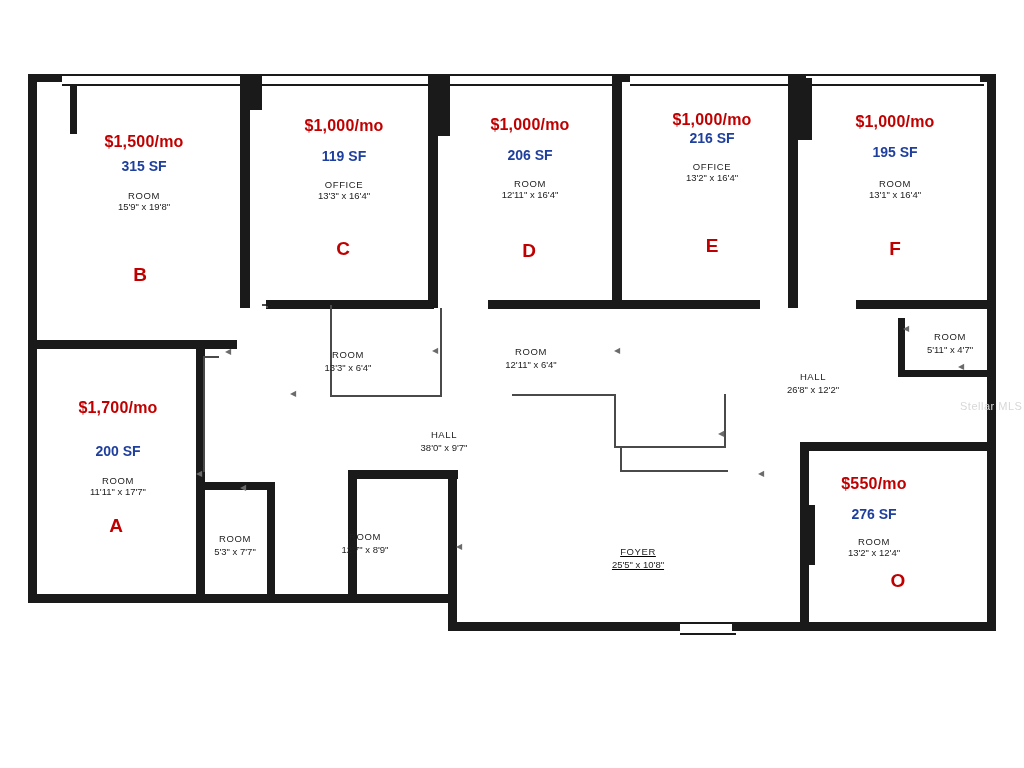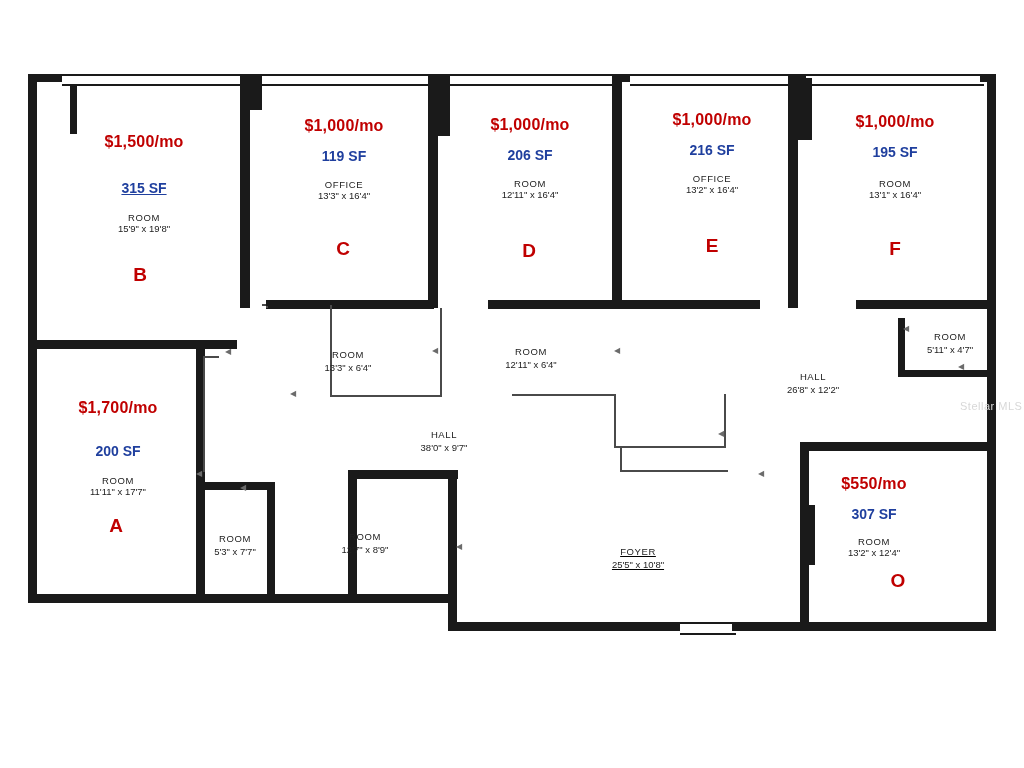--- a/index.html
+++ b/index.html
@@ -168,21 +168,21 @@
   <div class="wall" style="left:348px; top:470px; width:110px; height:9px;"></div>
   <div class="wall" style="left:348px; top:470px; width:9px; height:126px;"></div>
   <div class="wall" style="left:448px; top:470px; width:9px; height:158px;"></div>
 
   <div class="wall" style="left:800px; top:442px; width:9px; height:186px;"></div>
   <div class="wall" style="left:800px; top:442px; width:192px; height:9px;"></div>
   <div class="wall" style="left:806px; top:505px; width:9px; height:60px;"></div>
 
   <div class="label" style="left:144px; top:132px;">
     <div class="price">$1,500/mo</div>
-    <div class="sf" style="margin-top:28px;text-decoration:underline;">315 SF</div>
+    <div class="sf" style="margin-top:6px;">315 SF</div>
     <div class="rtype" style="margin-top:14px;">ROOM</div>
     <div class="rdim">15'9" x 19'8"</div>
   </div>
   <div class="unit" style="left:140px; top:264px;">B</div>
 
   <div class="label" style="left:344px; top:116px;">
     <div class="price">$1,000/mo</div>
     <div class="sf" style="margin-top:12px;">119 SF</div>
     <div class="rtype" style="margin-top:13px;">OFFICE</div>
     <div class="rdim">13'3" x 16'4"</div>
@@ -192,21 +192,21 @@
   <div class="label" style="left:530px; top:115px;">
     <div class="price">$1,000/mo</div>
     <div class="sf" style="margin-top:12px;">206 SF</div>
     <div class="rtype" style="margin-top:13px;">ROOM</div>
     <div class="rdim">12'11" x 16'4"</div>
   </div>
   <div class="unit" style="left:529px; top:240px;">D</div>
 
   <div class="label" style="left:712px; top:110px;">
     <div class="price">$1,000/mo</div>
-    <div class="sf" style="margin-top:12px;">216 SF</div>
+    <div class="sf" style="">216 SF</div>
     <div class="rtype" style="margin-top:13px;">OFFICE</div>
     <div class="rdim">13'2" x 16'4"</div>
   </div>
   <div class="unit" style="left:712px; top:235px;">E</div>
 
   <div class="label" style="left:895px; top:112px;">
     <div class="price">$1,000/mo</div>
     <div class="sf" style="margin-top:12px;">195 SF</div>
     <div class="rtype" style="margin-top:16px;">ROOM</div>
     <div class="rdim">13'1" x 16'4"</div>
@@ -216,21 +216,21 @@
   <div class="label" style="left:118px; top:398px;">
     <div class="price">$1,700/mo</div>
     <div class="sf" style="margin-top:25px;">200 SF</div>
     <div class="rtype" style="margin-top:14px;">ROOM</div>
     <div class="rdim">11'11" x 17'7"</div>
   </div>
   <div class="unit" style="left:116px; top:515px;">A</div>
 
   <div class="label" style="left:849px; top:474px;margin-left:25px;">
     <div class="price">$550/mo</div>
-    <div class="sf" style="margin-top:12px;">307 SF</div>
+    <div class="sf" style="margin-top:12px;">276 SF</div>
     <div class="rtype" style="margin-top:12px;">ROOM</div>
     <div class="rdim">13'2" x 12'4"</div>
   </div>
   <div class="unit" style="left:898px; top:570px;">O</div>
 
   <div class="roomlbl" style="left:950px; top:330px;">
     <div class="rtype">ROOM</div>
     <div class="rdim">5'11" x 4'7"</div>
   </div>
 

